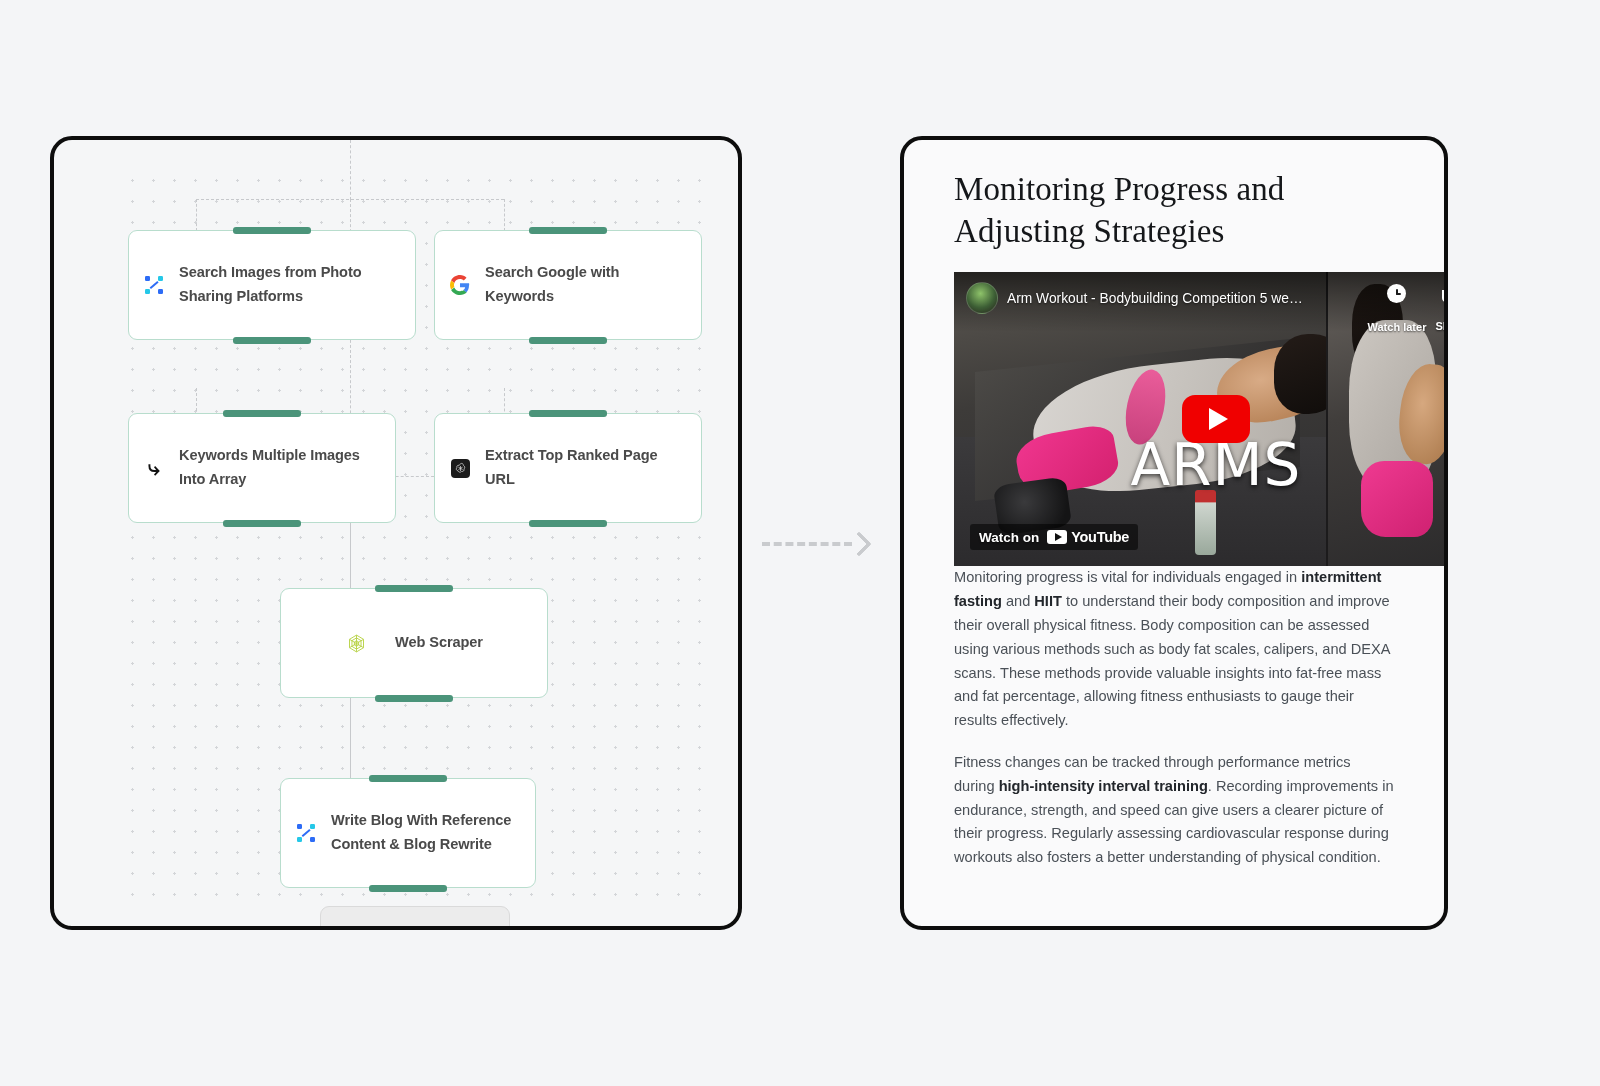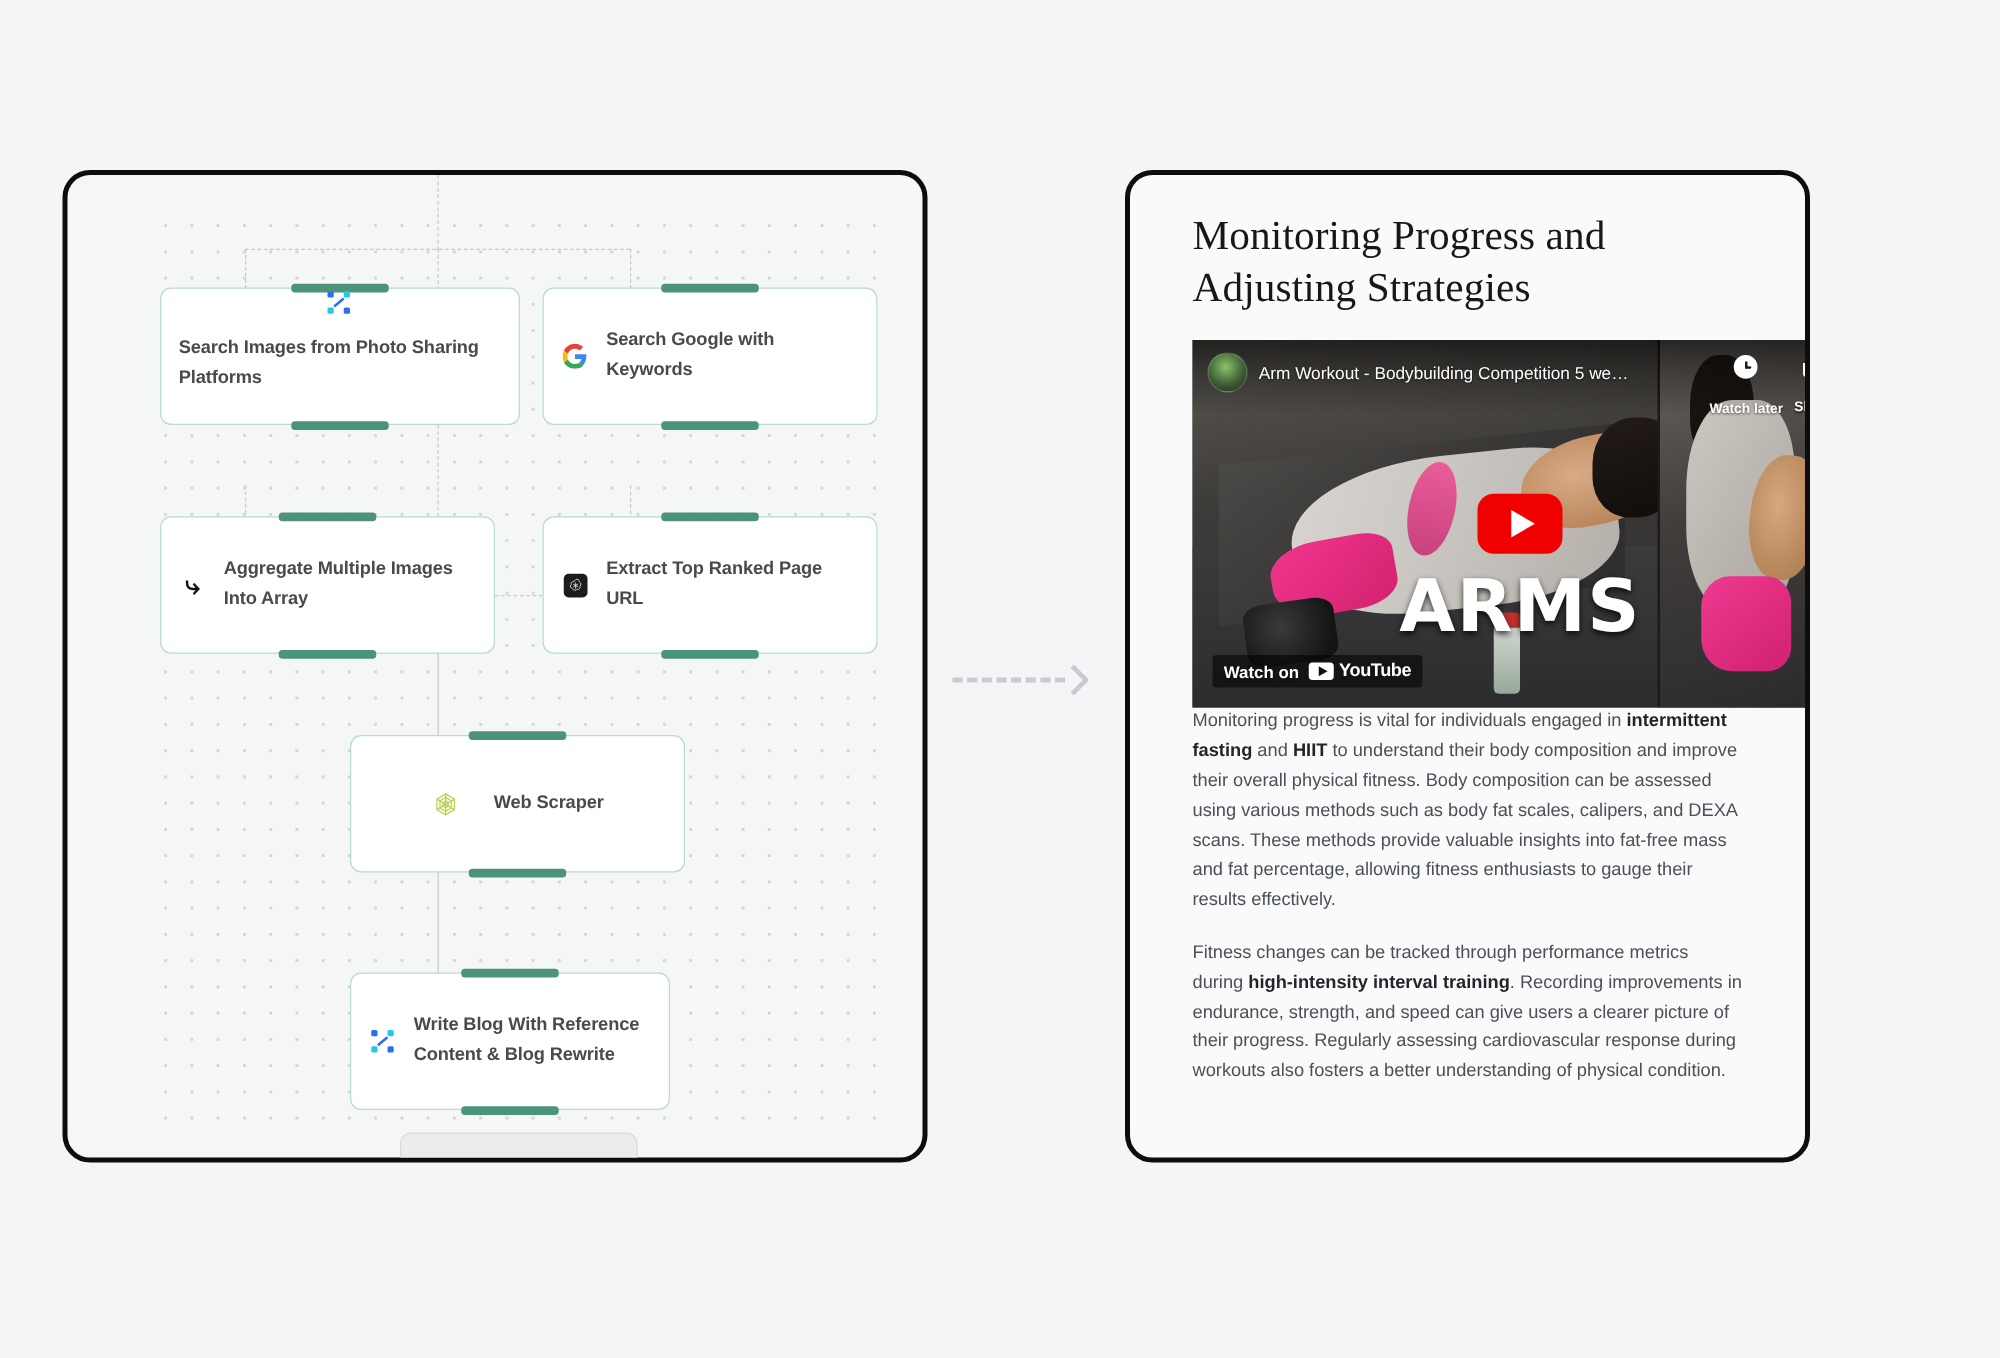--- a/index.html
+++ b/index.html
@@ -305,24 +305,24 @@
   .yt-play::after {
     content: ""; display: block;
     border-left: 19px solid #fff;
     border-top: 11px solid transparent;
     border-bottom: 11px solid transparent;
     margin-left: 5px;
   }
   .arms-word {
     position: absolute; left: 50%; top: 50%;
     transform: translateX(-50%);
-    margin-top: 32px;
+    margin-top: 12px;
     color: #fff;
     font-size: 58px;
-    font-weight: 700;
+    font-weight: 400;
     letter-spacing: 1px;
     font-family: "DejaVu Sans", sans-serif;
     text-shadow: 0 2px 5px rgba(0,0,0,.75);
     white-space: nowrap;
   }
   .video-bottom {
     position: absolute; left: 0; bottom: 0; width: 100%; height: 58px;
     display: flex; align-items: center; padding-left: 16px;
   }
   .watch-on {
@@ -380,21 +380,21 @@
 
       <div class="edge v" style="left:230px; top:31px;   height:310px;"></div>
 
       <div class="edge v" style="left:76px;  top:220px;  height:128px;"></div>
       <div class="edge v" style="left:384px; top:220px;  height:90px;"></div>
       <div class="edge h" style="left:230px; top:308px;  width:155px;"></div>
 
       <div class="edge solid-v" style="left:230px; top:340px; height:80px;"></div>
       <div class="edge solid-v" style="left:230px; top:500px; height:112px;"></div>
 
-      <div class="node" style="left:8px; top:62px; width:288px; height:110px;flex-direction:column;">
+      <div class="node" style="left:8px; top:62px; width:288px; height:110px;">
         <span class="handle top"></span>
         <span class="node-icon">
           <span class="ico-nodes">
               <i></i>
               <i></i>
               <i></i>
               <i></i>
               <b></b>
             </span>
         </span>
@@ -414,21 +414,21 @@
         </span>
         <span class="node-label">Search Google with Keywords</span>
         <span class="handle bottom"></span>
       </div>
 
       <div class="node" style="left:8px; top:245px; width:268px; height:110px;">
         <span class="handle top"></span>
         <span class="node-icon">
           <span class="ico-arrow">⤷</span>
         </span>
-        <span class="node-label">Aggregate Multiple Images Into Array</span>
+        <span class="node-label">Keywords Multiple Images Into Array</span>
         <span class="handle bottom"></span>
       </div>
 
       <div class="node" style="left:314px; top:245px; width:268px; height:110px;">
         <span class="handle top"></span>
         <span class="node-icon">
           <span class="ico-openai">
             <svg width="13" height="13" viewBox="0 0 24 24" fill="none" stroke="#d8d8d8" stroke-width="1.4">
               <path d="M12 3.2c2.4-1.6 5.4.2 5.4 2.9v.4l.4.2c2.3 1.1 2.8 4.2.9 5.9l-.3.3.1.4c.7 2.5-1.6 4.8-4.1 4.2l-.4-.1-.3.3c-1.7 1.9-4.8 1.4-5.9-.9l-.2-.4-.4-.1C4.5 15.7 3.3 12.8 5 11l.3-.3-.1-.4C4.5 7.8 6.8 5.5 9.3 6.1l.4.1.3-.3C10.6 5.1 11.2 3.7 12 3.2z"></path>
               <path d="M12 7.4v9.2M8.2 9.6l7.6 4.4M15.8 9.6l-7.6 4.4"></path>

